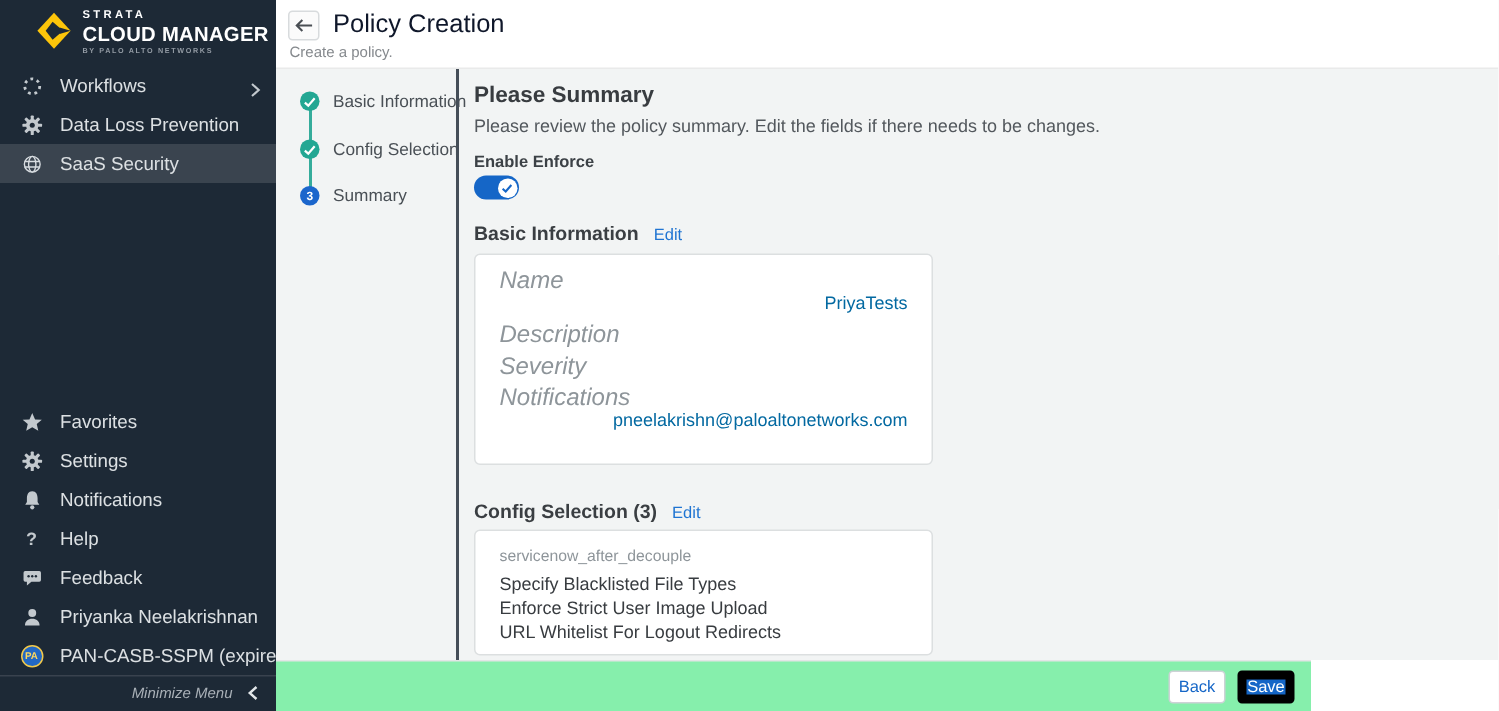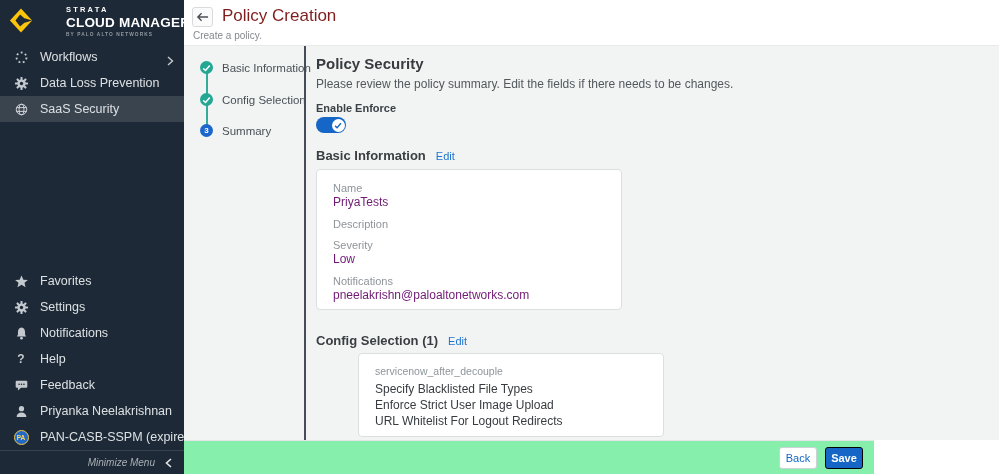--- a/index.html
+++ b/index.html
@@ -2,21 +2,21 @@
 <html><head>
 <meta charset="utf-8">
 <style>
   * { box-sizing: border-box; margin: 0; padding: 0; }
   html,body { width: 999px; height: 474px; }
   body { font-family: "Liberation Sans", "DejaVu Sans", sans-serif; overflow: hidden; background:#fff; }
   .app { position: relative; width: 999px; height: 474px; overflow: hidden; }
 
   
   .sidebar { position:absolute; left:0; top:0; width:184px; height:474px; background:#1d2936; }
-  .logo { position:absolute; left:9px; top:5px; display:flex; cursor:pointer;gap:26px; }
+  .logo { position:absolute; left:24px; top:5px; display:flex; cursor:pointer; }
   .logo svg { width:24px; height:27px; margin-top:2px; }
   .logo-text { margin-left:7px; }
   .logo-l1 { font-size:7.5px; font-weight:700; letter-spacing:2.2px; color:#ffffff; }
   .logo-l2 { font-size:13.5px; font-weight:700; letter-spacing:0.2px; color:#ffffff; margin-top:1px; white-space:nowrap; }
   .logo-l3 { font-size:4.8px; font-weight:600; letter-spacing:1.1px; color:#939ba4; margin-top:2px; }
 
   .menu-top { position:absolute; top:44px; left:0; right:0; }
   .menu-bottom { position:absolute; top:268px; left:0; right:0;text-align:right; }
   .srow { position:relative; height:26px; display:flex; align-items:center; padding-left:13px; cursor:pointer; }
   .srow.active { background:#3a444f; }
@@ -28,21 +28,21 @@
               display:flex; align-items:center; justify-content:center; font-size:6.5px; font-weight:700; color:#ffd95e; }
   .minimize-row { position:absolute; bottom:0; left:0; right:0; height:24px; border-top:1px solid #39424e;
                   display:flex; align-items:center; justify-content:flex-end; padding-right:12px; cursor:pointer; }
   .minimize-row .mlbl { font-size:10px; font-style:italic; color:#a9b0b7; margin-right:10px; }
 
   
   .main { position:absolute; left:184px; top:0; width:815px; height:474px; background:#fff; }
   .top-header { position:relative; height:46px; background:#fff; border-bottom:1px solid #e9eaea; }
   .back-btn { position:absolute; left:8px; top:7px; width:21px; height:20px; border:1px solid #d8dbdd; border-radius:3px;
               background:#fbfbfb; display:flex; align-items:center; justify-content:center; cursor:pointer; }
-  .page-title { position:absolute; left:38px; top:6px; font-size:17px; font-weight:500; color:#7f1d1d; }
+  .page-title { position:absolute; left:38px; top:6px; font-size:17px; font-weight:500; color:#0f172a; }
   .page-sub { position:absolute; left:9px; top:30px; font-size:10px; color:#85898d; }
 
   .content { position:absolute; top:46px; left:0; width:815px; height:394px; background:#f2f4f4; }
   .vdivider { position:absolute; left:120px; top:0; width:2px; height:394px; background:#454e58; }
 
   
   .step-line { position:absolute; left:22px; top:22px; width:2px; height:63px; background:#35ac9b; }
   .step { position:absolute; left:16px; display:flex; align-items:center; cursor:pointer; }
   .step-dot { width:13px; height:13px; border-radius:50%; display:flex; align-items:center; justify-content:center; flex:0 0 13px; }
   .step-dot.done { background:#23a793; }
@@ -57,30 +57,30 @@
   .enable-lbl { position:absolute; left:0; top:56px; font-size:11px; font-weight:700; color:#3c4146; }
   .toggle { position:absolute; left:0; top:71px; width:30px; height:16px; border-radius:8px; background:#1566c7; cursor:pointer; }
   .toggle-knob { position:absolute; left:15.5px; top:1.5px; width:13px; height:13px; border-radius:50%; background:#fff;
                  display:flex; align-items:center; justify-content:center; }
   .sec-head { position:absolute; left:0; display:flex; align-items:baseline; }
   .sec-title { font-size:13px; font-weight:700; color:#3a3e42; white-space:nowrap; }
   .edit-link { font-size:11px; color:#1f74d2; margin-left:10px; cursor:pointer; }
   .card { position:absolute; left:0; width:306px; background:#fff; border:1px solid #dcdfe0; border-radius:4px;
           padding:11px 16px; overflow:hidden; }
   .field { margin-bottom:7px; }
-  .f-label { font-size:11px; line-height:14px; color:#8e959a; }
-  .f-value { font-size:12px; line-height:15px; color:#701a75; }
+  .f-label { font-size:16px; line-height:14px; color:#8e959a;font-style:italic; }
+  .f-value { font-size:12px; line-height:15px; color:#0369a1;text-align:right; }
   .group-label { font-size:10.5px; line-height:15px; color:#8e959a; margin-bottom:2px; }
   .cfg-item { font-size:12px; line-height:16px; color:#383c40; }
 
   .footer { position:absolute; left:0; top:440px; width:690px; height:34px; background:#86efac; border-top:1px solid #e3e5e6; }
   .btn { position:absolute; top:6px; height:22px; width:38px; border-radius:3px; font-size:11px;
          display:flex; align-items:center; justify-content:center; cursor:pointer; font-family:inherit; }
   .btn-back { right:57px; background:#fff; border:1px solid #cdd2d6; color:#1566c7; }
-  .btn-save { right:11px; background:#1566c7; border:1px solid #000000; color:#fff;font-weight:bold; }
+  .btn-save { right:11px; background:#1566c7; border:6px solid #000000; color:#fff; }
 </style>
 </head>
 <body>
 
 <div class="app">
 
   <aside class="sidebar">
 
     <div class="logo">
       <svg viewBox="0 0 26 28">
@@ -248,21 +248,21 @@
       <div class="step" style="top:78px;">
         <span class="step-dot current">
           <span class="step-num">3</span>
         </span>
         <span class="step-lbl">Summary</span>
       </div>
 
       <div class="vdivider"></div>
 
       <div class="sumcol">
-        <div class="sum-title">Policy Security</div>
+        <div class="sum-title">Please Summary</div>
         <div class="sum-desc">Please review the policy summary. Edit the fields if there needs to be changes.</div>
 
         <div class="enable-lbl">Enable Enforce</div>
         <div class="toggle">
           <span class="toggle-knob">
             <svg width="8" height="7" viewBox="0 0 11 9">
                 <polyline points="1.5,5 4.3,7.5 9.5,1.5" fill="none" stroke="#1566c7" stroke-width="1.9"></polyline>
               </svg>
           </span>
         </div>
@@ -276,34 +276,33 @@
           <div class="field">
             <div class="f-label">Name</div>
             <div class="f-value">PriyaTests</div>
           </div>
           <div class="field">
             <div class="f-label">Description</div>
             <div class="f-value"></div>
           </div>
           <div class="field">
             <div class="f-label">Severity</div>
-            <div class="f-value">Low</div>
           </div>
           <div class="field">
             <div class="f-label">Notifications</div>
             <div class="f-value">pneelakrishn@paloaltonetworks.com</div>
           </div>
         </div>
 
         <div class="sec-head" style="top:287px;">
-          <span class="sec-title">Config Selection (1)</span>
+          <span class="sec-title">Config Selection (3)</span>
           <span class="edit-link">Edit</span>
         </div>
 
-        <div class="card" style="top:307px; height:84px; padding-top:10px;margin-left:42px;">
+        <div class="card" style="top:307px; height:84px; padding-top:10px;">
           <div class="group-label">servicenow_after_decouple</div>
           <div class="cfg-item">Specify Blacklisted File Types</div>
           <div class="cfg-item">Enforce Strict User Image Upload</div>
           <div class="cfg-item">URL Whitelist For Logout Redirects</div>
         </div>
       </div>
     </div>
 
     <div class="footer">
       <button class="btn btn-back">Back</button>

